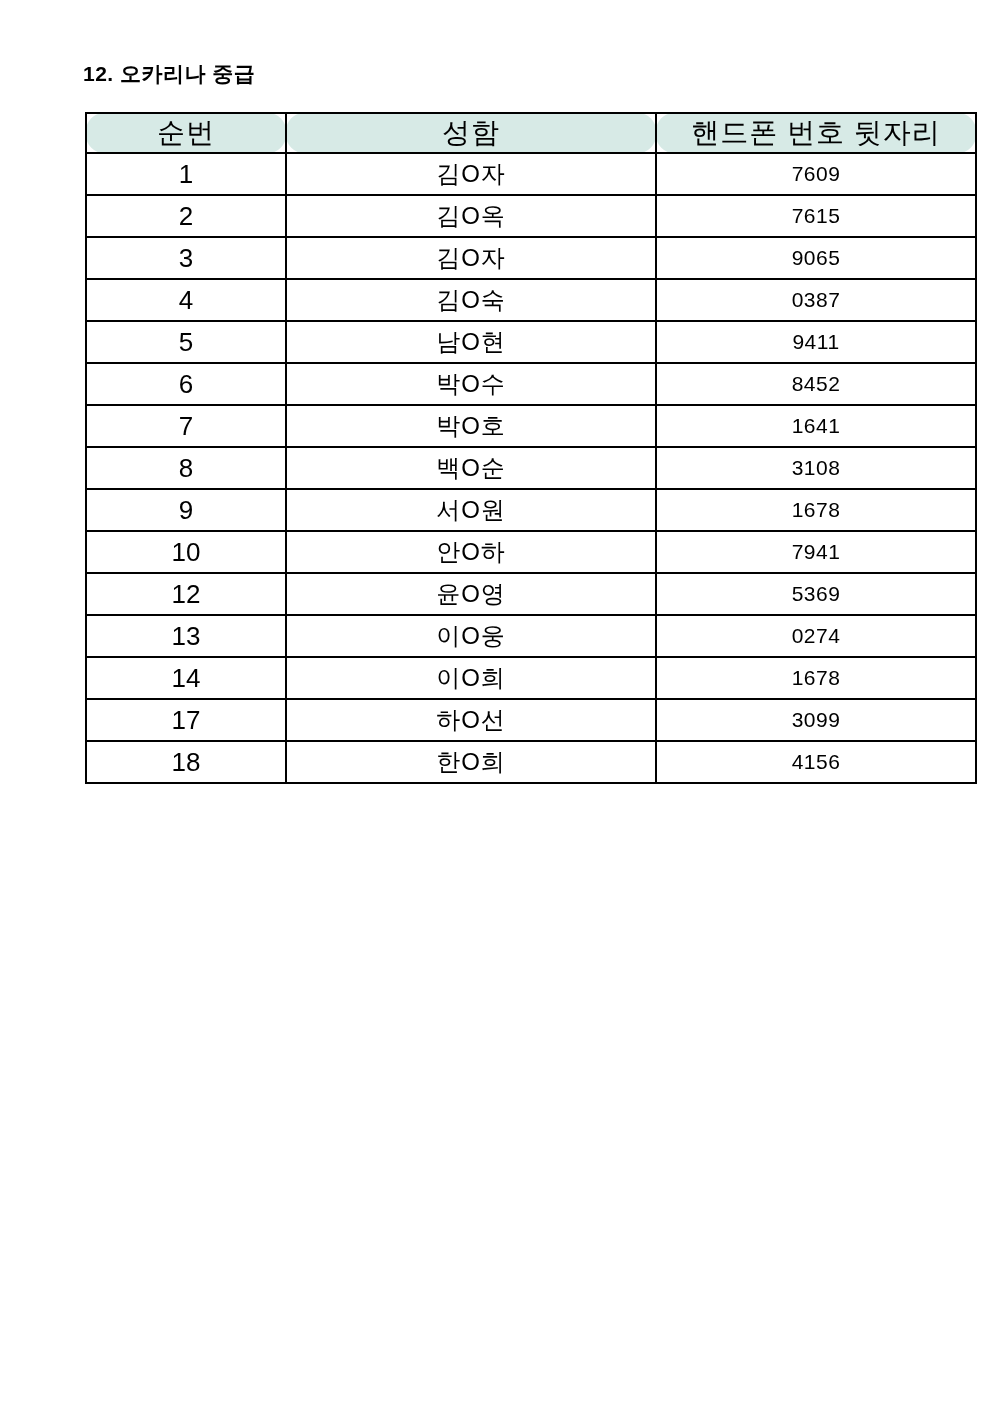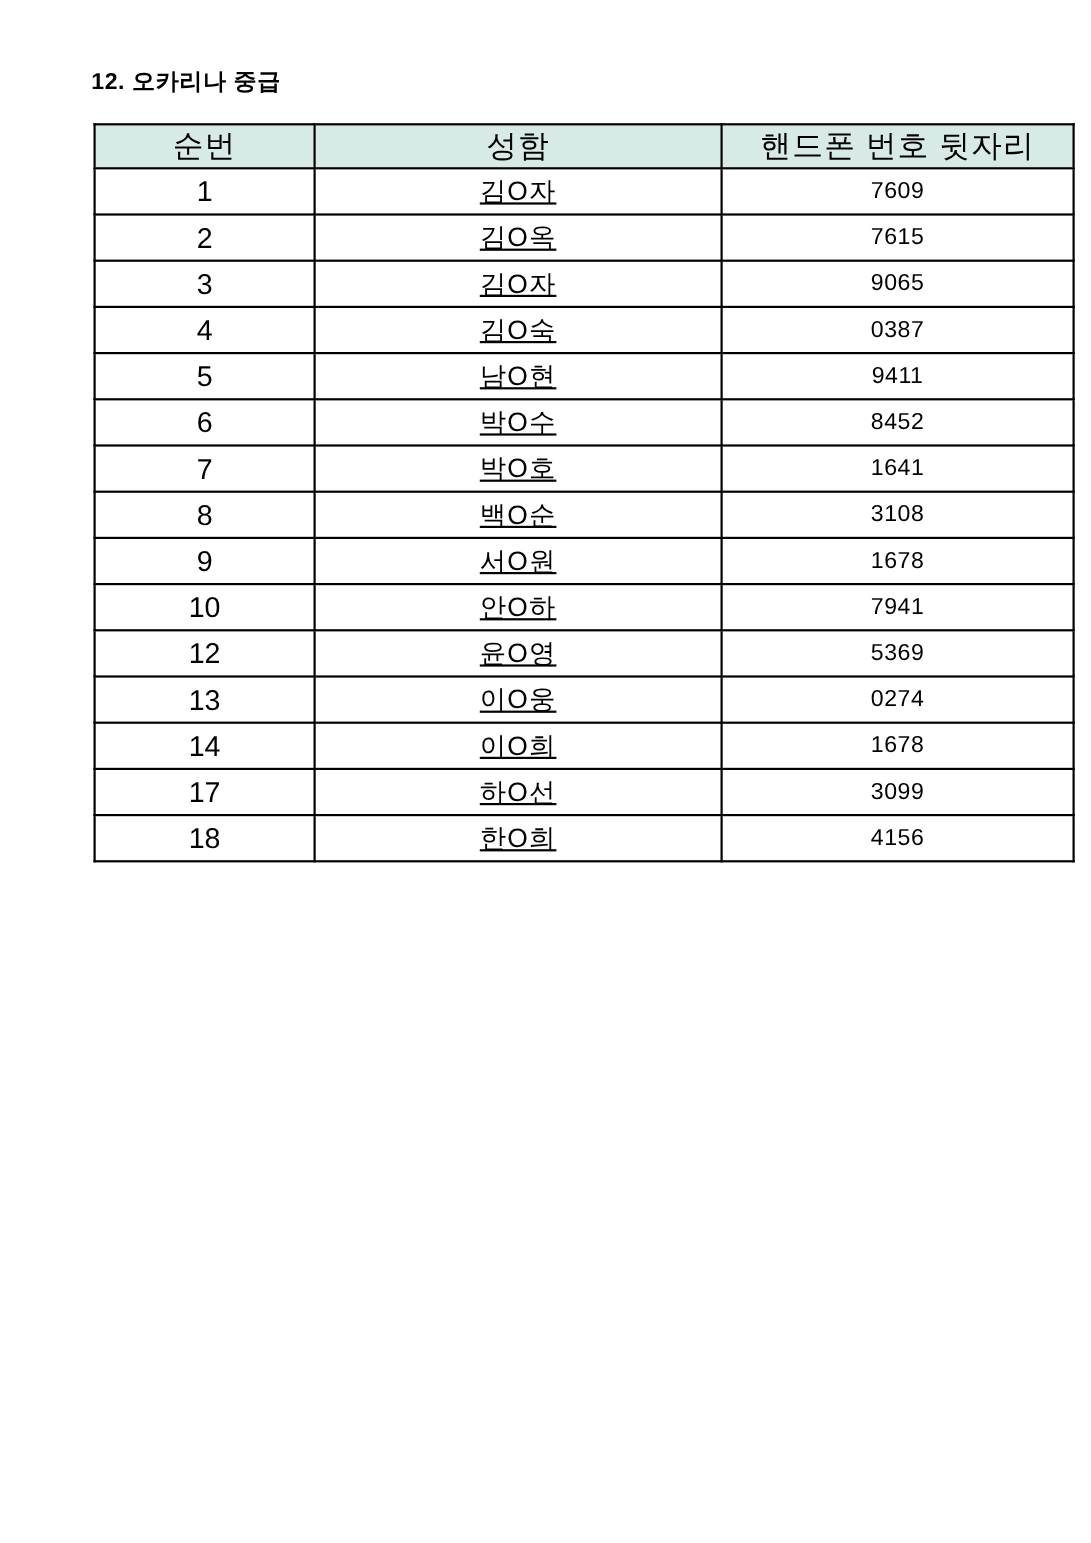--- a/index.html
+++ b/index.html
@@ -44,26 +44,27 @@
     text-align: center;
     vertical-align: middle;
     padding: 0;
     overflow: hidden;
   }
   table.roster th {
     height: 32px;
     font-weight: normal;
     font-size: 28px;
     letter-spacing: 1px;
+    border-radius: 18px;
   }
   table.roster td {
     height: 42px;
   }
   td.cell-no   { font-size: 26px; }
-  td.cell-name { font-size: 24px; letter-spacing: 1px; text-decoration: underline; }
+  td.cell-name { font-size: 24px; letter-spacing: 1px; }
   td.cell-phone{ font-size: 21px; letter-spacing: 0.5px; }
 </style>
 </head>
 <body>
 
 <div class="page">
 
   <div class="doc-title">12. 오카리나 중급</div>
 
   <table class="roster">

